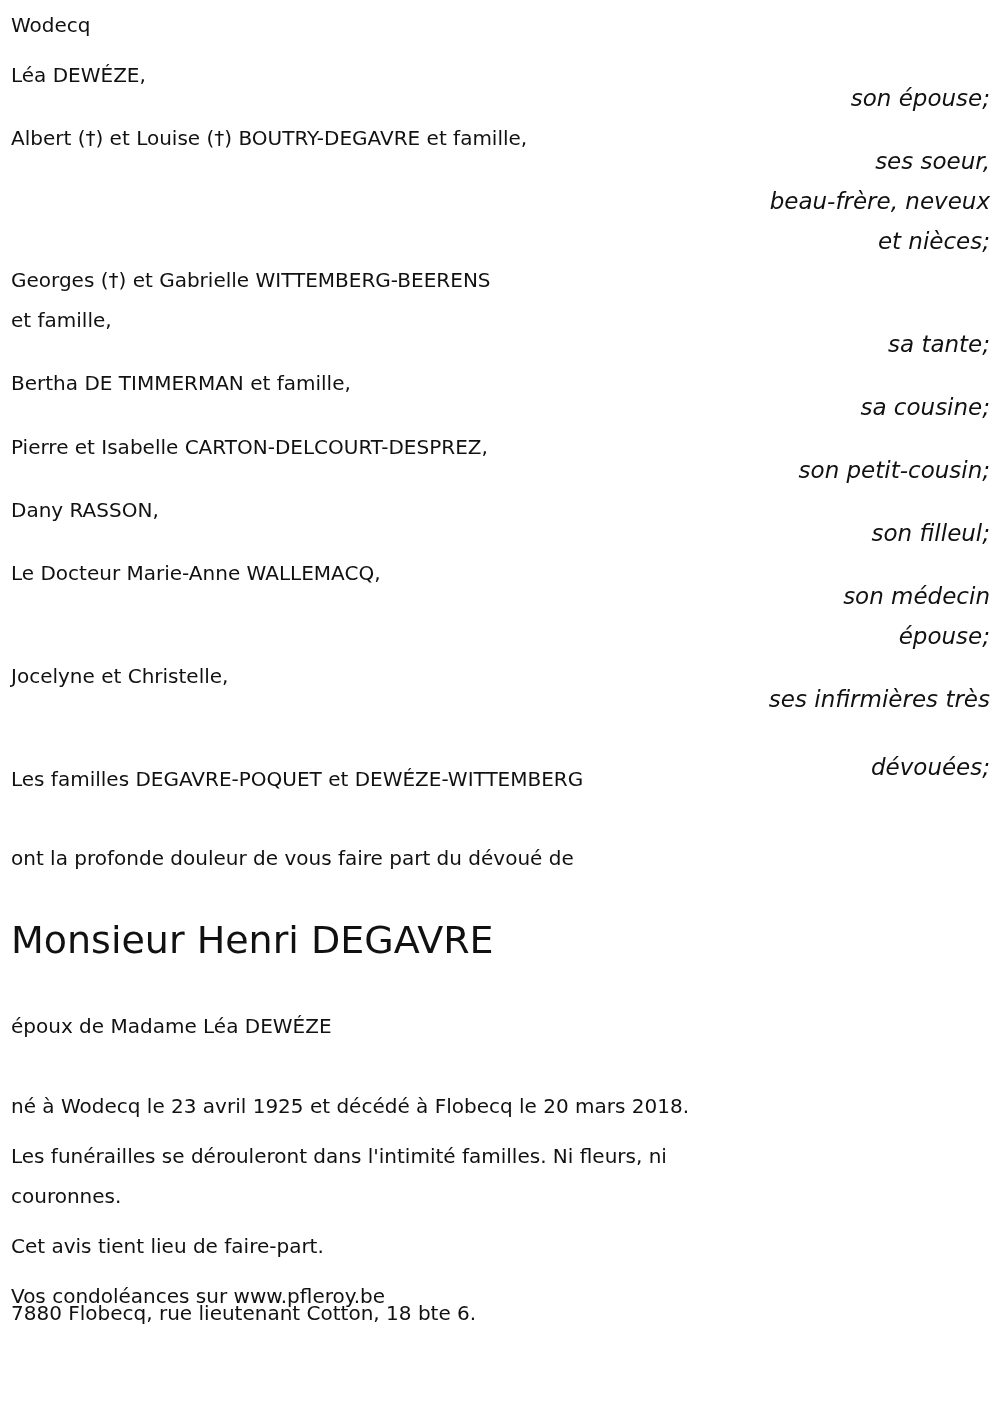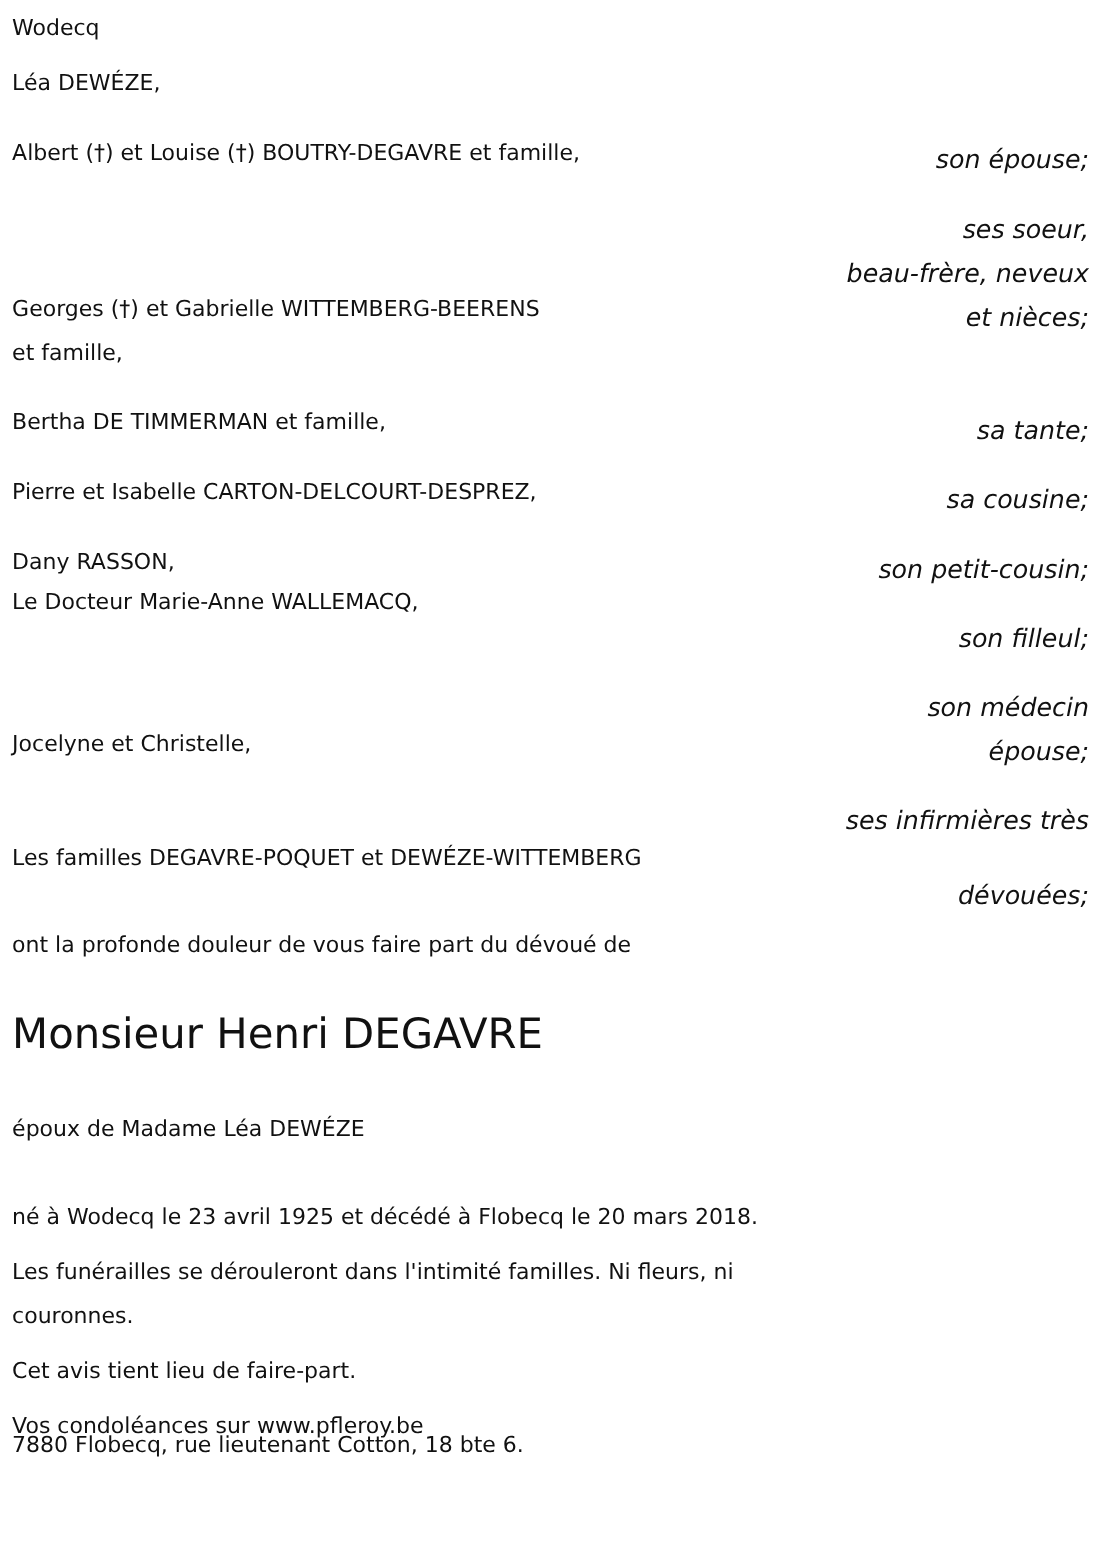--- a/index.html
+++ b/index.html
@@ -1,19 +1,19 @@
 <!DOCTYPE html>
 <html><head>
 <meta charset="utf-8">
 <style>
   html, body { margin: 0; padding: 0; background: #ffffff; }
   body { width: 1000px; height: 1410px; overflow: hidden; position: relative;
          font-family: "DejaVu Sans", sans-serif; color: #111; }
   .ln { position: absolute; left: 11px; font-size: 20px; white-space: nowrap; line-height: 30px; }
-  .rt { position: absolute; right: 10px; font-size: 23px; font-style: italic; white-space: nowrap; line-height: 30px; text-align: left; margin-top: 48px; }
+  .rt { position: absolute; right: 10px; font-size: 23px; font-style: italic; white-space: nowrap; line-height: 30px; text-align: left; }
   .title { position: absolute; left: 11px; font-size: 38px; font-weight: normal; line-height: 46px; white-space: nowrap; }
 </style>
 </head>
 <body>
 
 <div class="ln" style="top:10px">Wodecq</div>
 
 <div class="ln" style="top:60px">Léa DEWÉZE,</div>
 <div class="rt" style="top:83px">son épouse;</div>
 
@@ -28,21 +28,21 @@
 
 <div class="ln" style="top:368px">Bertha DE TIMMERMAN et famille,</div>
 <div class="rt" style="top:392px">sa cousine;</div>
 
 <div class="ln" style="top:432px">Pierre et Isabelle CARTON-DELCOURT-DESPREZ,</div>
 <div class="rt" style="top:455px">son petit-cousin;</div>
 
 <div class="ln" style="top:495px">Dany RASSON,</div>
 <div class="rt" style="top:518px">son filleul;</div>
 
-<div class="ln" style="top:532px">Le Docteur Marie-Anne WALLEMACQ,</div>
+<div class="ln" style="top:558px">Le Docteur Marie-Anne WALLEMACQ,</div>
 <div class="rt" style="top:581px">son médecin</div>
 <div class="rt" style="top:621px">épouse;</div>
 
 <div class="ln" style="top:661px">Jocelyne et Christelle,</div>
 <div class="rt" style="top:684px">ses infirmières très</div>
 <div class="rt" style="top:752px">dévouées;</div>
 
 <div class="ln" style="top:764px">Les familles DEGAVRE-POQUET et DEWÉZE-WITTEMBERG</div>
 
 <div class="ln" style="top:843px">ont la profonde douleur de vous faire part du dévoué de</div>

